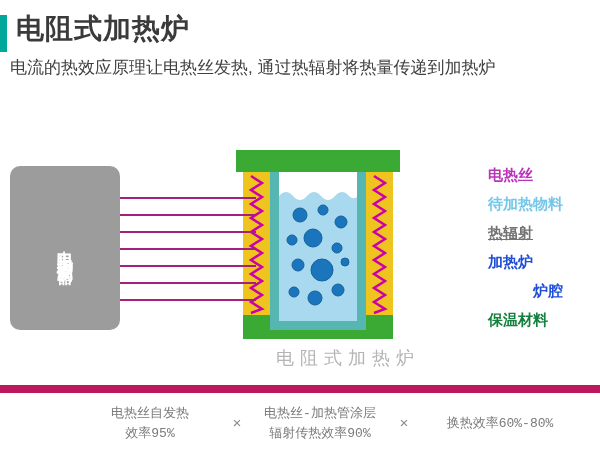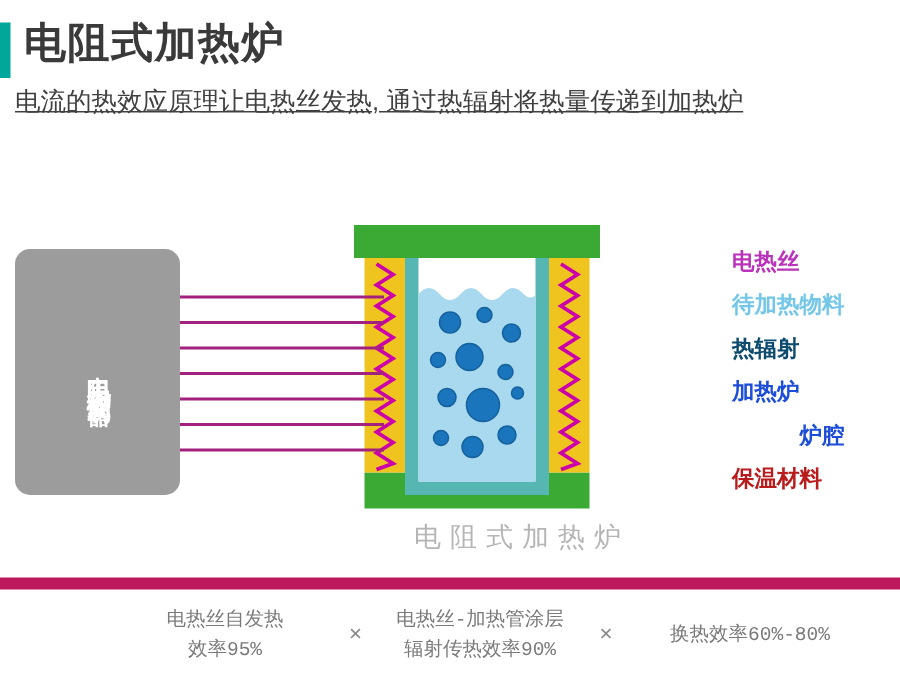--- a/index.html
+++ b/index.html
@@ -2,21 +2,21 @@
 <html style="--accent: #00a89b; --furnace-green: #3aaa35; --chamber-yellow: #f0c41f; --wire-magenta: #cc00aa; --insulation-teal: #56b6b2; --liquid-blue: #a9d9ef; --bubble-blue: #1b75bc; --bubble-stroke: #15619c; --line-purple: #a3217e; --controller-gray: #9c9c9c;"><head>
 <meta charset="utf-8">
 <style>
   html,body{margin:0;padding:0;}
   body{font-family:"Liberation Sans","DejaVu Sans",sans-serif;background:#fff;}
   .page{position:relative;width:600px;height:450px;overflow:hidden;background:#fff;}
 
   
   .accent{position:absolute;left:0;top:15px;width:7px;height:37px;background:var(--accent);}
   .title{position:absolute;left:16px;top:10px;margin:0;font-size:28px;font-weight:700;color:#3a3a3a;letter-spacing:1px;white-space:nowrap;}
-  .subtitle{position:absolute;left:10px;top:56px;margin:0;font-size:17px;color:#404040;white-space:nowrap;text-decoration:underline;}
+  .subtitle{position:absolute;left:10px;top:56px;margin:0;font-size:17px;color:#404040;white-space:nowrap;}
 
   
   .diagram-svg{position:absolute;left:0;top:0;pointer-events:none;}
   .controller{position:absolute;left:10px;top:166px;width:110px;height:164px;background:var(--controller-gray);border-radius:10px;display:flex;align-items:center;justify-content:center;}
   .controller span{writing-mode:vertical-rl;text-orientation:upright;color:#fff;font-size:16px;font-weight:700;letter-spacing:3px;line-height:1;}
 
   .legend{position:absolute;left:488px;top:160px;margin:0;padding:0;list-style:none;}
   .legend li{height:29px;line-height:29px;font-size:15px;font-weight:700;white-space:nowrap;}
 
   .caption{position:absolute;left:348px;top:346px;transform:translateX(-50%);font-size:18px;color:#b5b5b5;letter-spacing:6px;white-space:nowrap;}
@@ -80,24 +80,24 @@
     </g>
   </svg>
 
   <div class="controller">
     <span>电阻加热控制器</span>
   </div>
 
   <ul class="legend">
     <li style="color: rgb(187, 51, 187);">电热丝</li>
     <li style="color: rgb(116, 199, 232);">待加热物料</li>
-    <li style="color: #0c4a6e;">热辐射</li>
+    <li style="color: #737373; text-decoration: underline;">热辐射</li>
     <li style="color: #1d4ed8;">加热炉</li>
     <li style="color: #1d4ed8; text-align: right;">炉腔</li>
-    <li style="color: #b91c1c;">保温材料</li>
+    <li style="color: #15803d;">保温材料</li>
   </ul>
 
   <div class="caption">电阻式加热炉</div>
 
   <div class="footer">
     <div class="fitem f1">
       <span style="display:block">电热丝自发热</span>
       <span style="display:block">效率95%</span>
     </div>
     <div class="mult m1">×</div>

